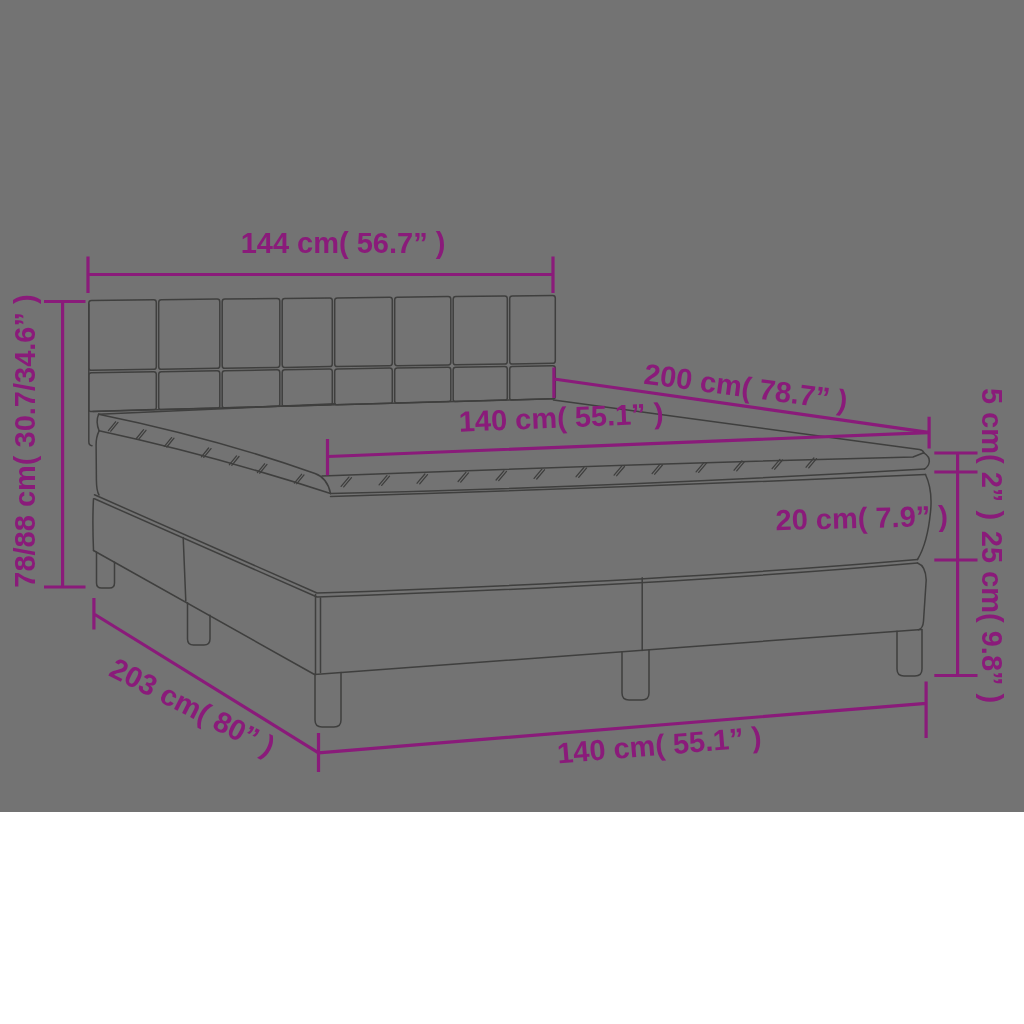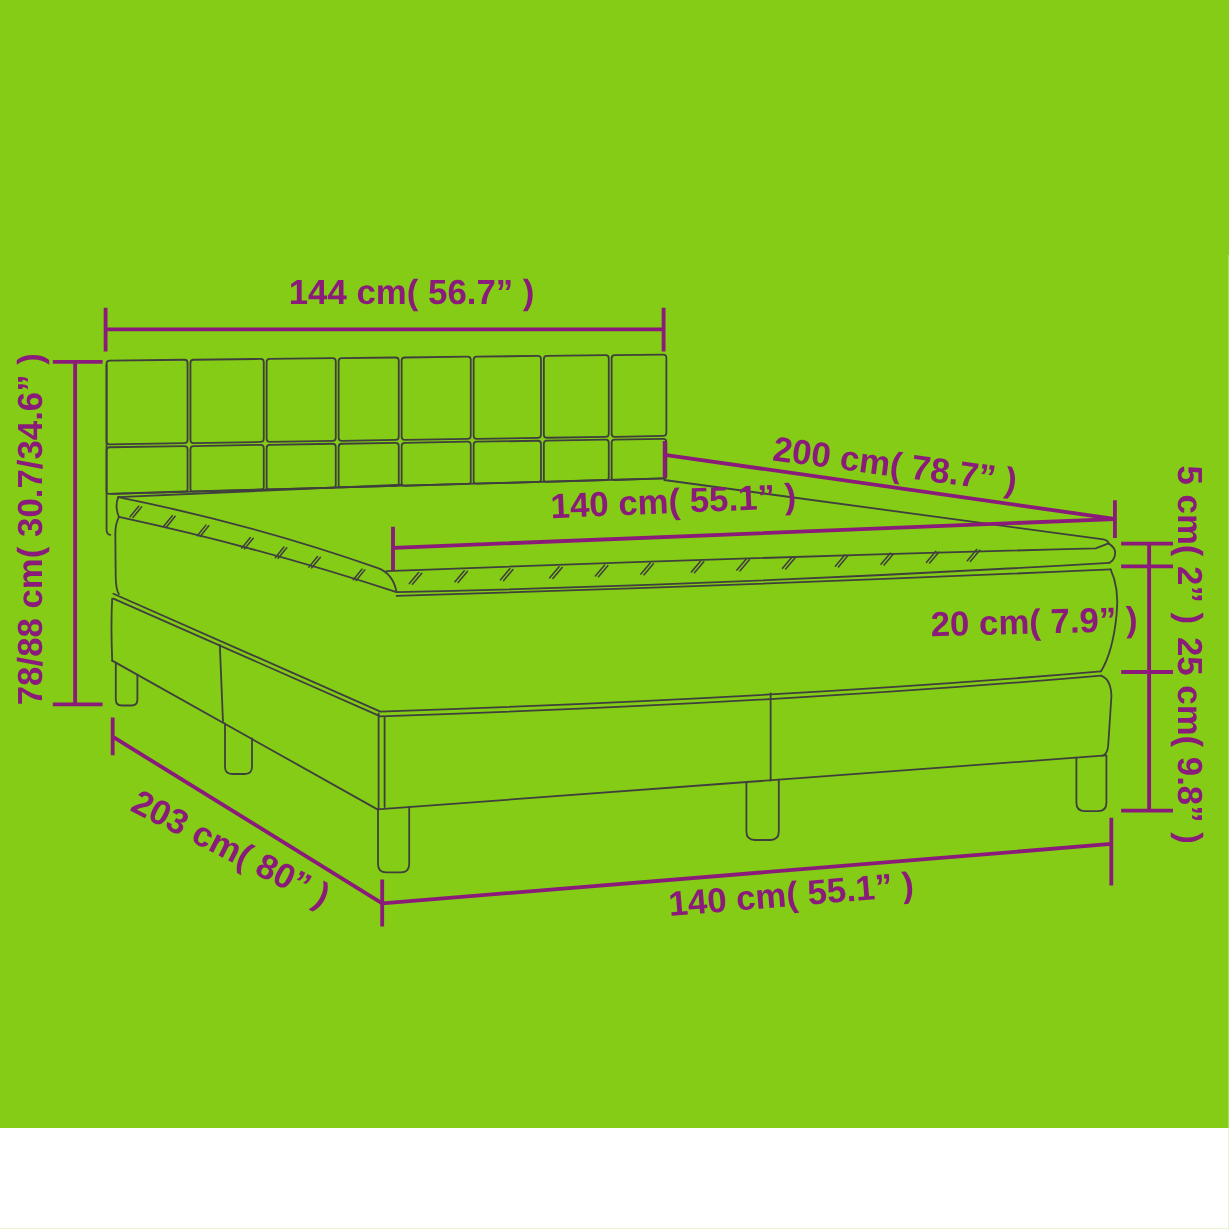--- a/index.html
+++ b/index.html
@@ -1,16 +1,16 @@
 <!DOCTYPE html>
 <html><head>
 <meta charset="utf-8">
 <style>
 html,body{margin:0;padding:0;background:#fff;}
-#stage{position:relative;width:1024px;height:940px;background:#84cc16;overflow:hidden;}
+#stage{position:relative;width:1024px;height:812px;background:#737373;overflow:hidden;}
 svg{display:block;}
 text{font-family:"Liberation Sans",sans-serif;font-weight:bold;fill:#8a1b7a;}
 .ln{stroke:#3f3f3e;stroke-width:1.5;fill:none;stroke-linecap:round;stroke-linejoin:round;}
 .th{stroke:#3f3f3e;stroke-width:1.3;fill:none;stroke-linecap:round;}
 .dim{stroke:#8a1b7a;stroke-width:3.2;fill:none;stroke-linecap:butt;}
 </style>
 </head>
 <body>
 <div id="stage">
 <svg width="1024" height="1024" viewBox="0 0 1024 1024">

